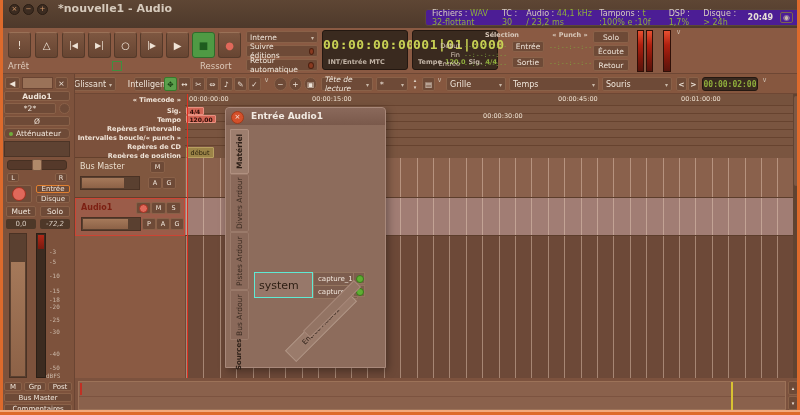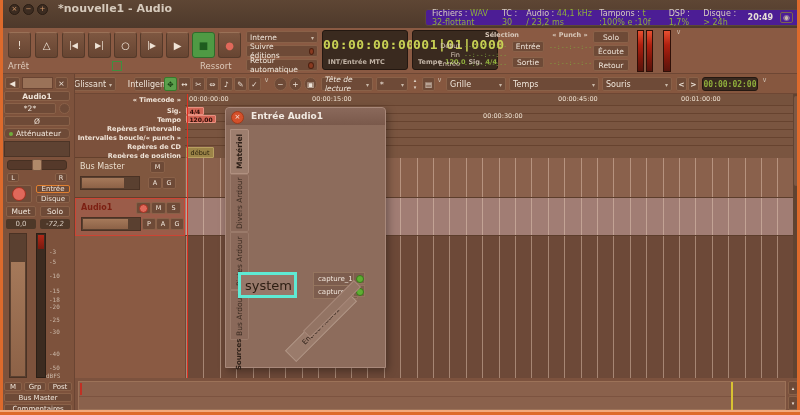--- a/index.html
+++ b/index.html
@@ -358,21 +358,21 @@
       <div style="position:absolute;left:5px;top:3px;width:11px;height:11px;border-radius:50%;background:#d4502a;border:1px solid #a03a1a;color:#f8e8e0;font-size:7px;line-height:10px;text-align:center;"><span>×</span></div>
       <span style="position:absolute;left:25px;top:3px;color:#f2eae2;font-size:9px;font-weight:bold;">Entrée Audio1</span>
     </div>
 
     <div class="dlg-tab" style="position:absolute;left:4px;top:21px;width:17px;height:43px;background:#9d7e6e;border-color:#b09080;font-weight:bold;color:#2e2018;">Matériel</div>
     <div class="dlg-tab" style="position:absolute;left:4px;top:66px;width:17px;height:56px;">Divers Ardour</div>
     <div class="dlg-tab" style="position:absolute;left:4px;top:124px;width:17px;height:56px;">Pistes Ardour</div>
     <div class="dlg-tab" style="position:absolute;left:4px;top:182px;width:17px;height:48px;">Bus Ardour</div>
     <div class="dlg-tab" style="position:absolute;left:4px;top:232px;width:17px;height:28px;background:none;border:none;font-weight:bold;color:#2e2018;font-size:7px;">Sources</div>
 
-    <div style="position:absolute;left:12px;top:164px;width:59px;height:26px;background:#97786a;border:3px solid #5eead4;color:#2c1d12;font-size:13px;display:flex;align-items:center;padding-left:4px;box-sizing:border-box;">system</div>
+    <div style="position:absolute;left:28px;top:164px;width:59px;height:26px;background:#97786a;border:1px solid #5eead4;color:#2c1d12;font-size:11px;display:flex;align-items:center;padding-left:4px;box-sizing:border-box;">system</div>
     <div class="portchip" style="position:absolute;left:87px;top:164px;width:39px;height:12px;">capture_1</div>
     <div style="position:absolute;left:127px;top:164px;width:12px;height:12px;background:#7d5d4e;border:1px solid #95755f;box-sizing:border-box;">
         <span style="position:absolute;left:2px;top:2px;width:6px;height:6px;border-radius:50%;background:#5fae33;border:1px solid #3a7a1a;"></span>
       </div>
     <div class="portchip" style="position:absolute;left:87px;top:177px;width:39px;height:12px;">capture_2</div>
     <div style="position:absolute;left:127px;top:177px;width:12px;height:12px;background:#7d5d4e;border:1px solid #95755f;box-sizing:border-box;">
         <span style="position:absolute;left:2px;top:2px;width:6px;height:6px;border-radius:50%;background:#5fae33;border:1px solid #3a7a1a;"></span>
       </div>
 
     <div style="position:absolute;left:52px;top:210px;width:84px;height:14px;background:#9a7b6b;border:1px solid #b09585;transform:rotate(-45deg);display:flex;align-items:center;justify-content:center;color:#2e2018;font-size:7px;">Entrée Audio1</div>

